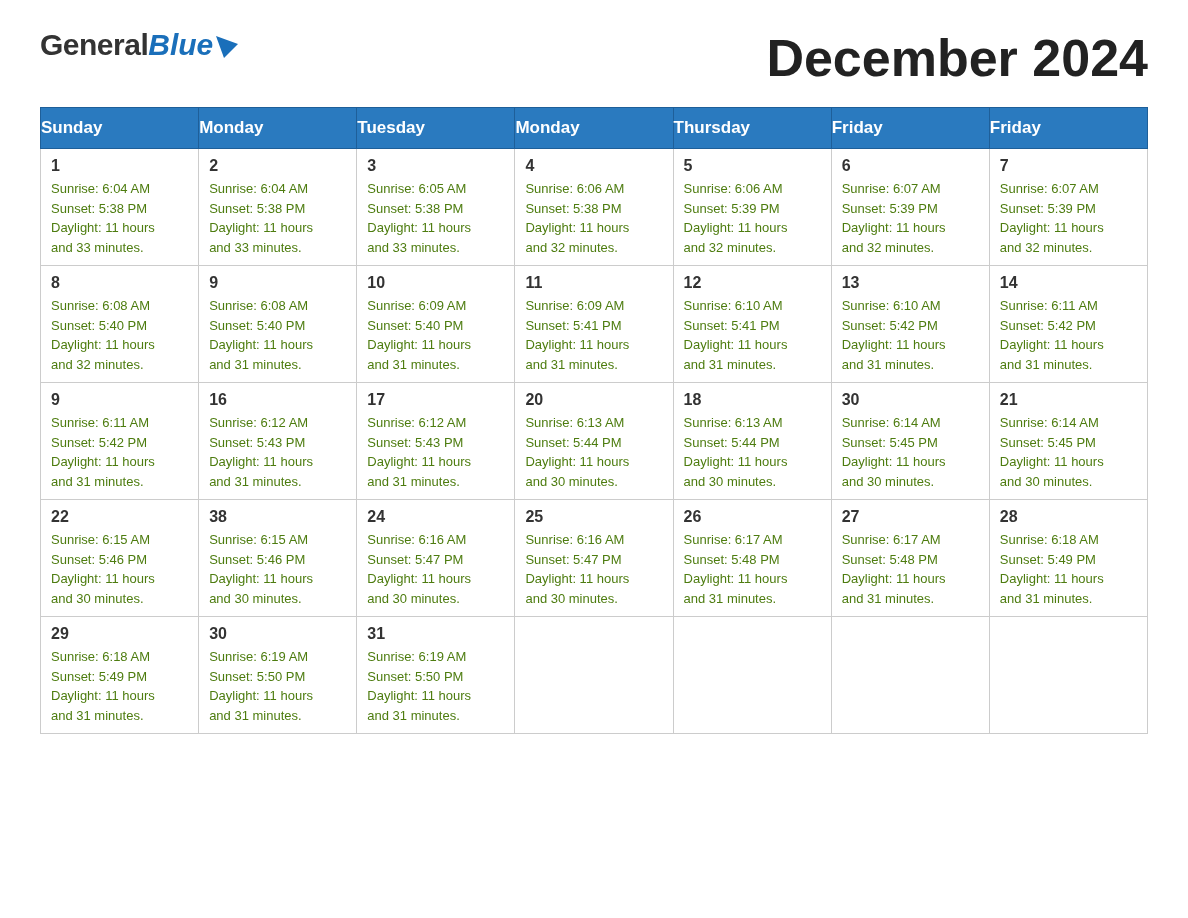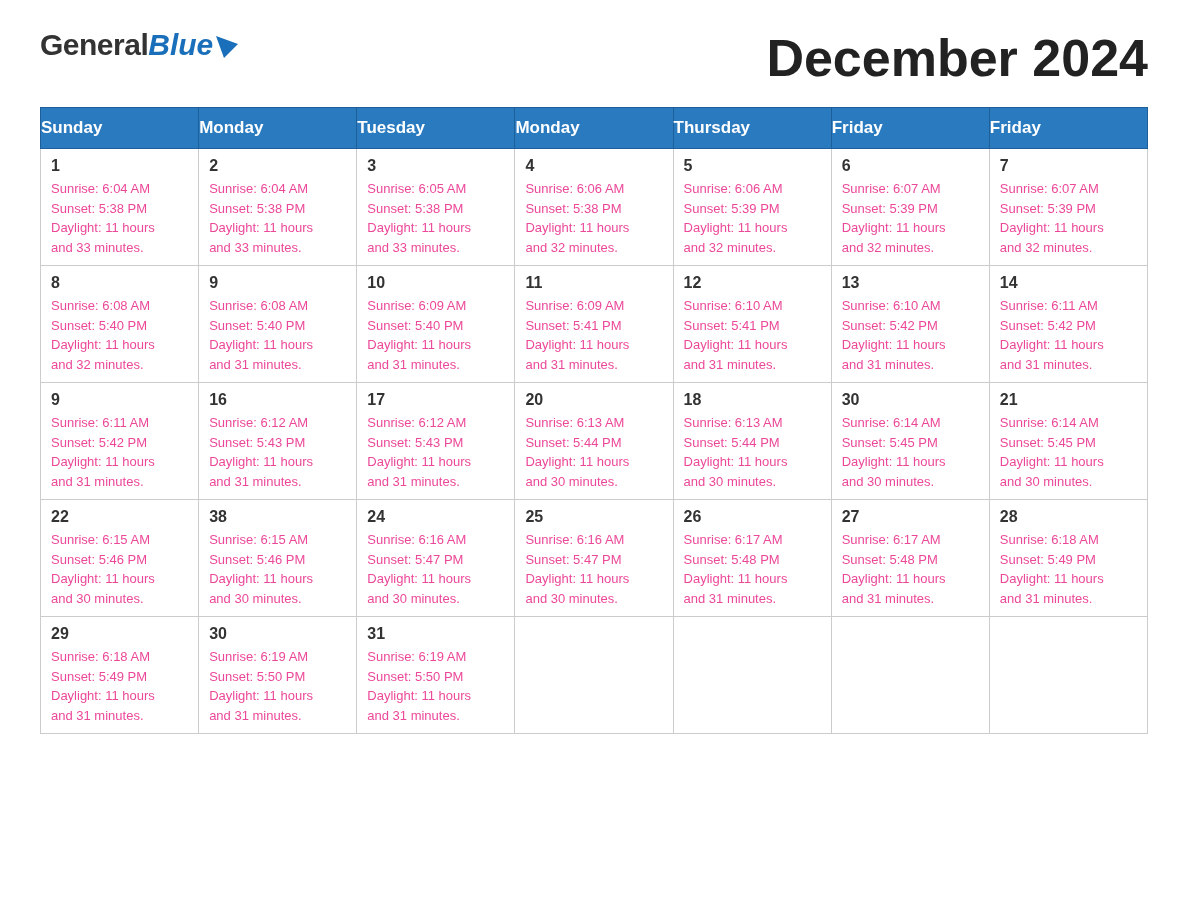--- a/index.html
+++ b/index.html
@@ -61,21 +61,21 @@
     }
     .day-number {
       font-size: 16px;
       font-weight: bold;
       margin-bottom: 4px;
       display: block;
     }
     .day-info {
       font-size: 13px;
       line-height: 1.5;
-      color: #ec4899;
+      color: #4d7c0f;
     }
     .logo-row {
       display: flex;
       align-items: center;
     }
     .logo-lines {
       display: flex;
       flex-direction: row;
     }
     .logo-general {

